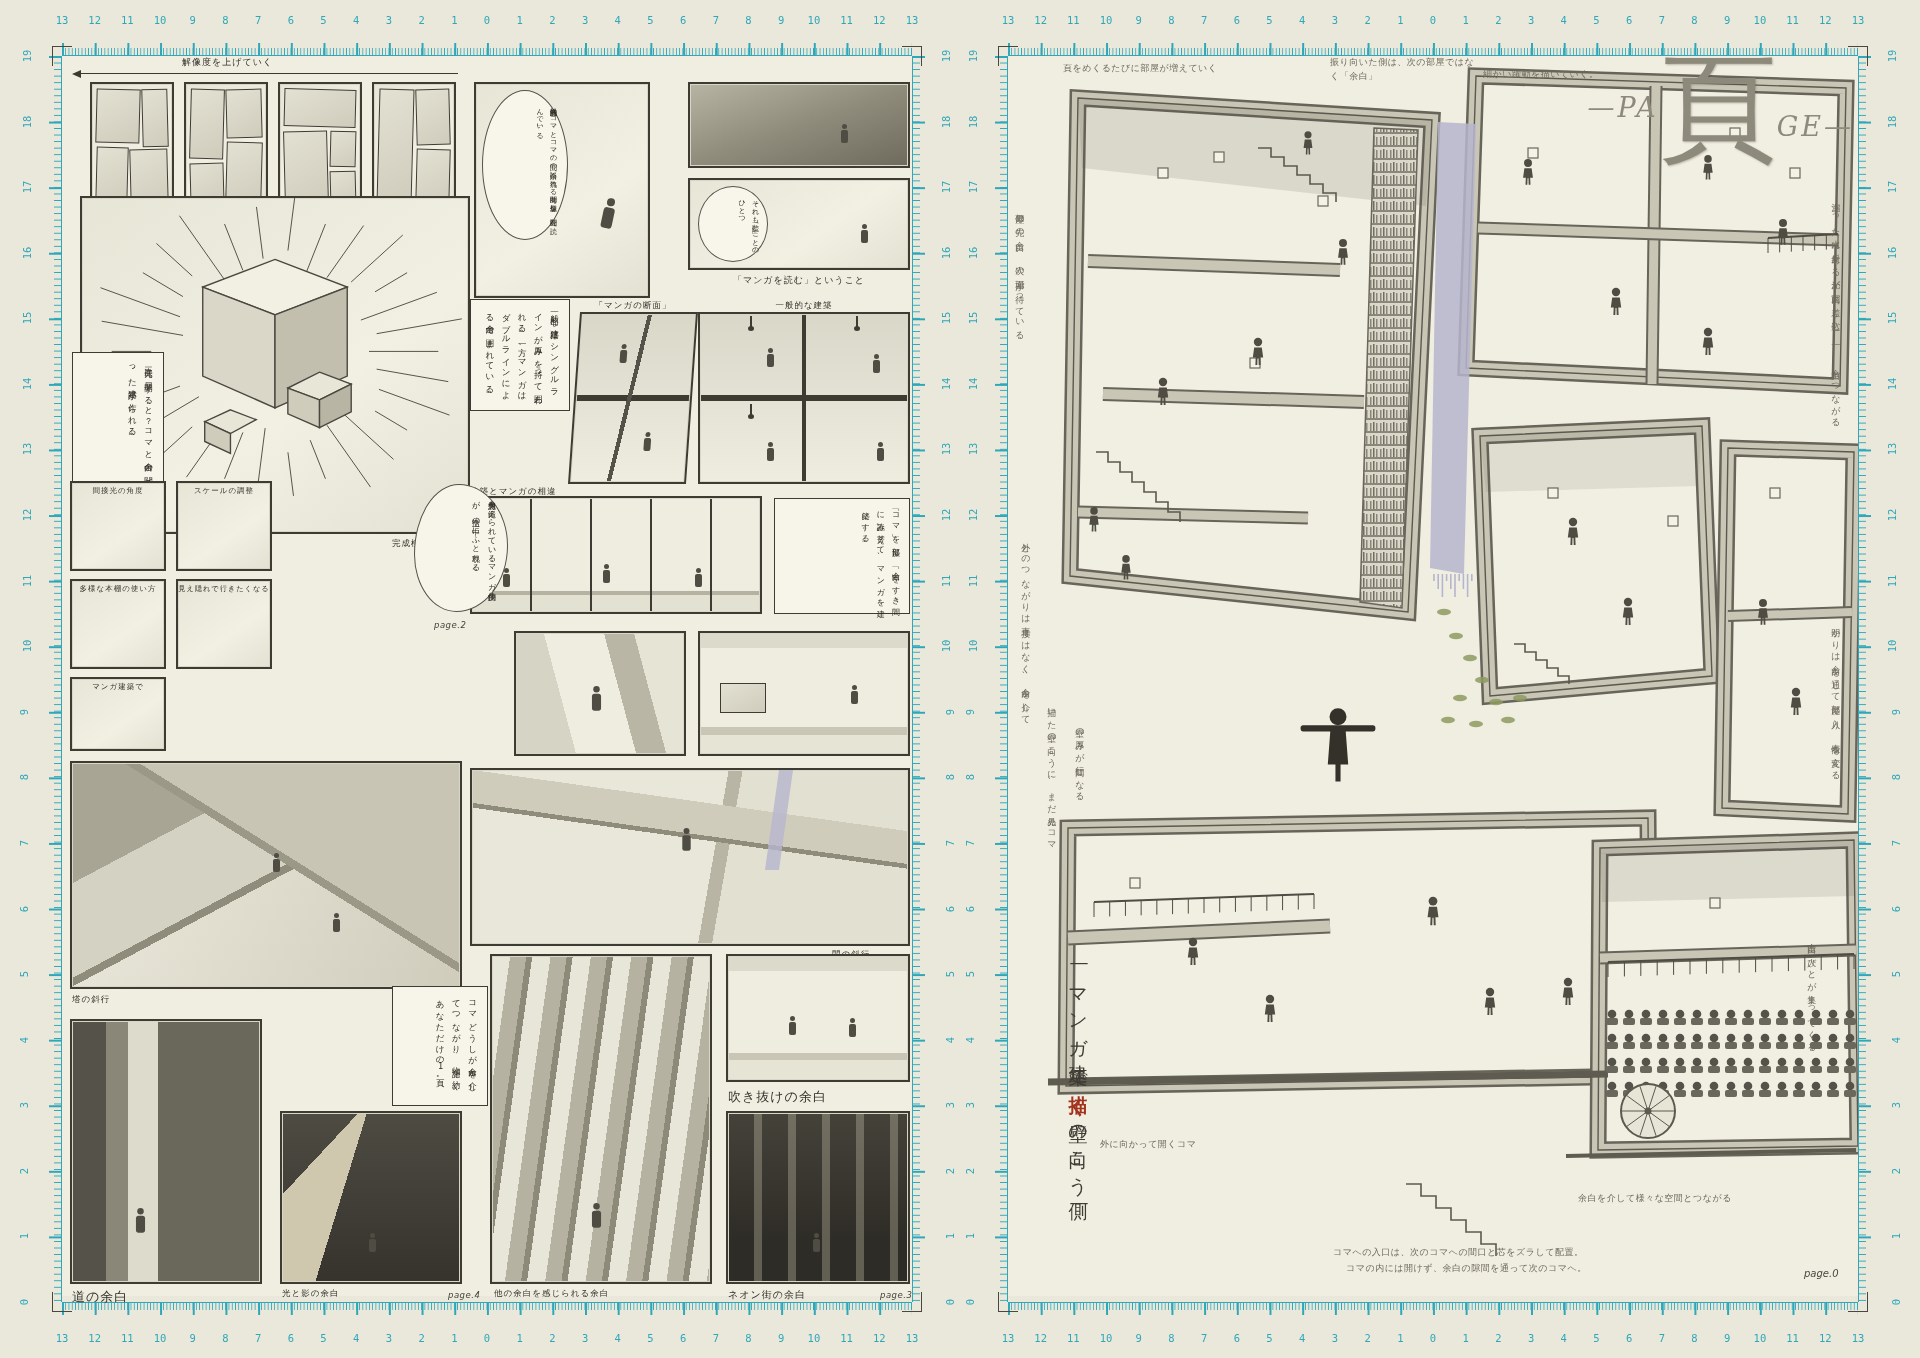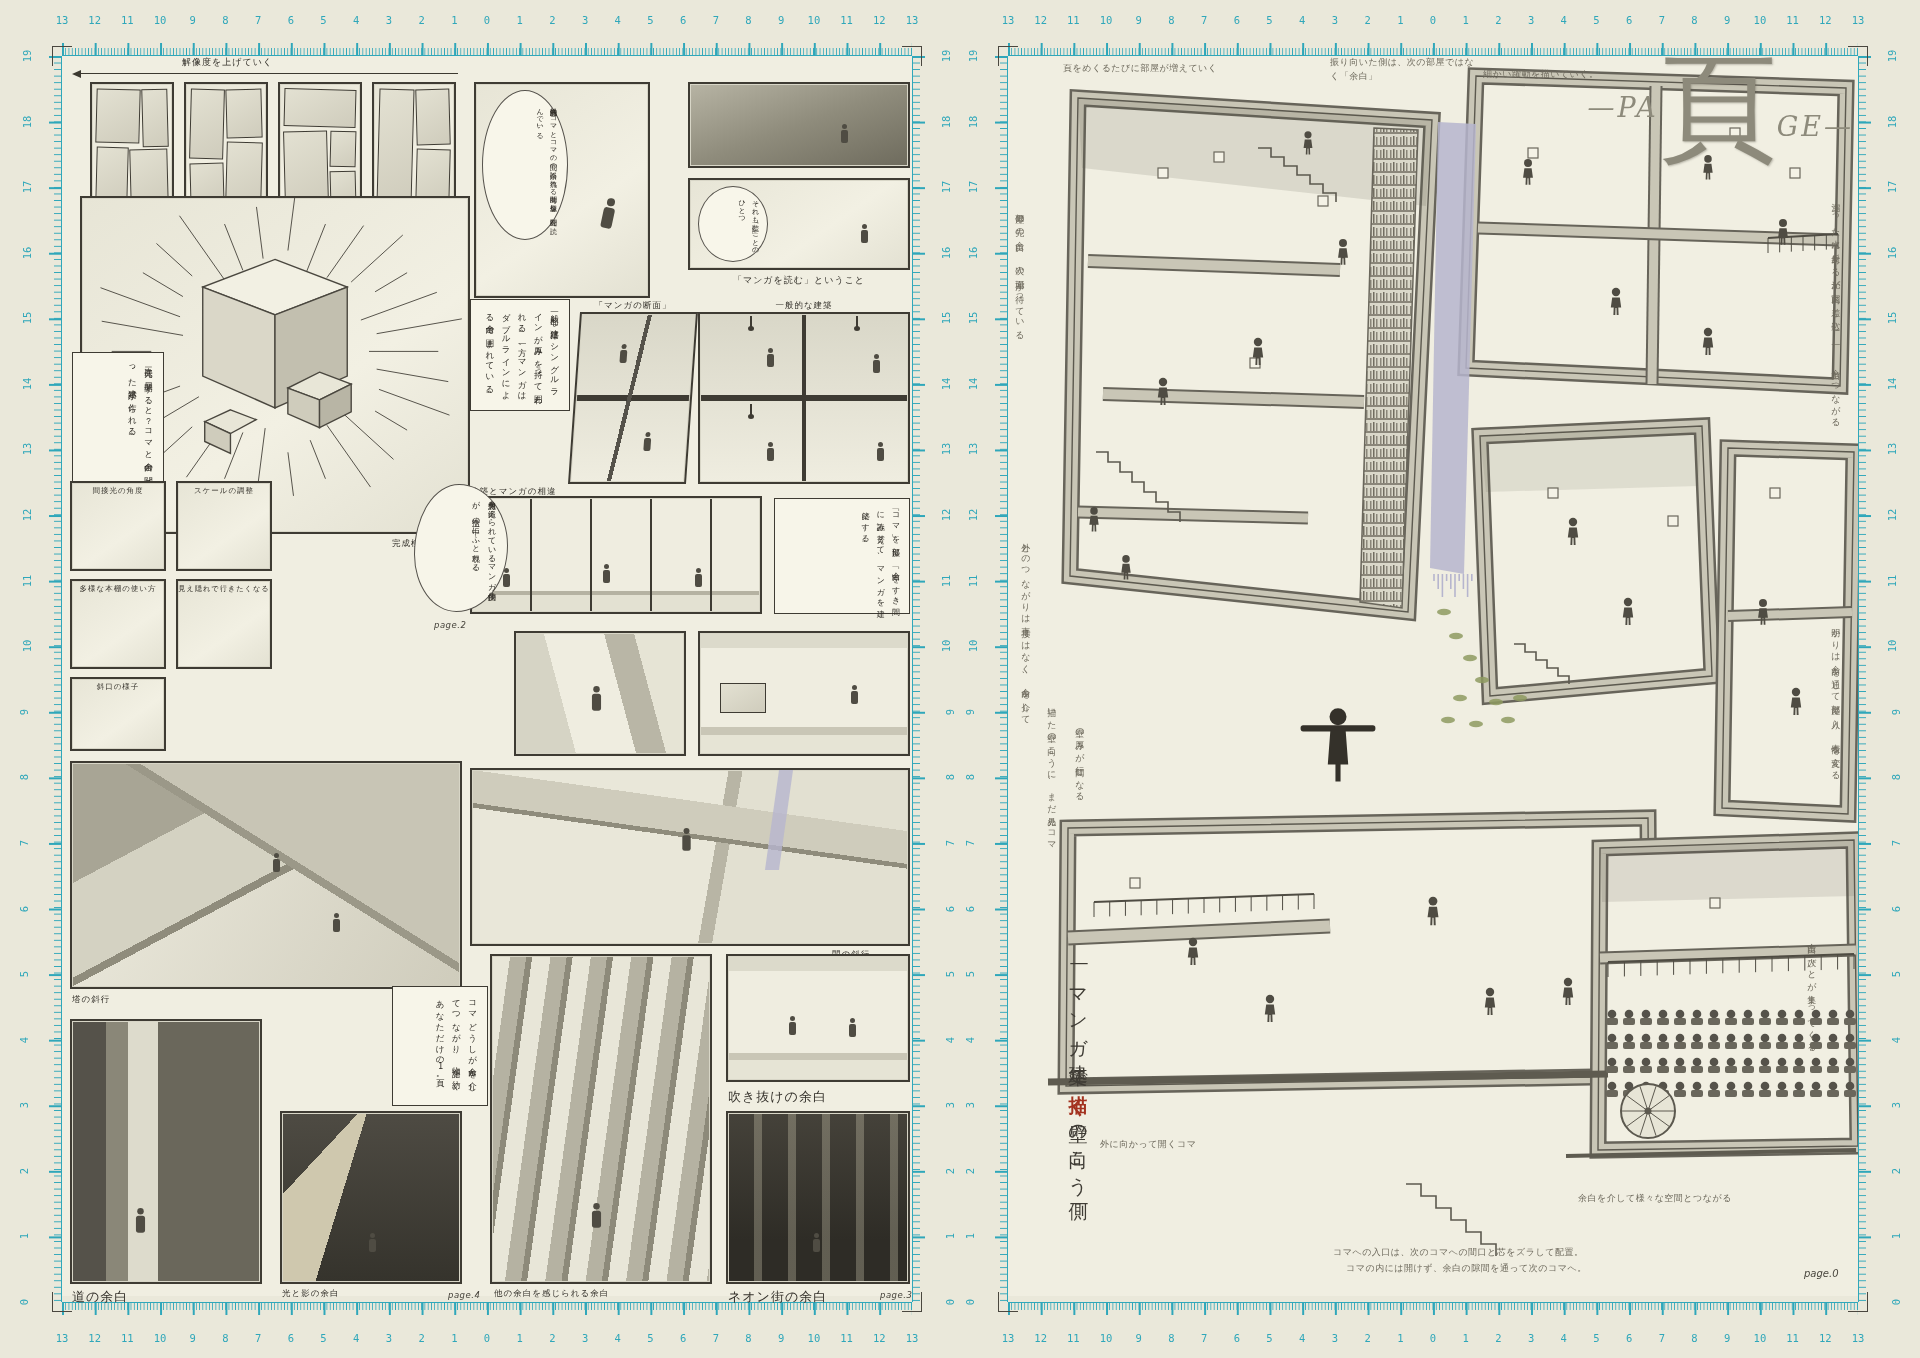--- a/index.html
+++ b/index.html
@@ -327,21 +327,21 @@
     <div class="panel" style="left:114px;top:425px;width:96px;height:90px;">
       <div class="cap capc" style="left:0;top:3px;width:100%;font-size:7.5px;">スケールの調整</div>
     </div>
     <div class="panel" style="left:8px;top:523px;width:96px;height:90px;">
       <div class="cap capc" style="left:0;top:3px;width:100%;font-size:7.5px;">多様な本棚の使い方</div>
     </div>
     <div class="panel" style="left:114px;top:523px;width:96px;height:90px;padding-left:24px;">
       <div class="cap capc" style="left:0;top:3px;width:100%;font-size:7.2px;">見え隠れで行きたくなる</div>
     </div>
     <div class="panel" style="left:8px;top:621px;width:96px;height:74px;">
-      <div class="cap capc" style="left:0;top:3px;width:100%;font-size:7.5px;">斜口の様子</div>
+      <div class="cap capc" style="left:0;top:3px;width:100%;font-size:7.5px;">マンガ建築で</div>
     </div>
     <div class="cloud" style="left:352px;top:428px;width:94px;height:128px;">想像力を鍛えられているマンガ的操作が、生活の中にふと現れる。</div>
     <div class="pglabel" style="left:372px;top:564px;">page.2</div>
 
     <div class="panel art-corridor" style="left:452px;top:575px;width:172px;height:125px;">
       <div class="fg" style="left:76px;top:56px;transform:scale(1.3);"></div>
     </div>
     <div class="panel art-room" style="left:636px;top:575px;width:212px;height:125px;">
       <div class="fg" style="left:150px;top:52px;"></div>
       <div class="sub" style="left:20px;top:50px;width:46px;height:30px;"></div>
@@ -380,21 +380,21 @@
 
     <div class="panel art-room" style="left:664px;top:898px;width:184px;height:128px;">
       <div class="fg" style="left:60px;top:60px;"></div>
       <div class="fg" style="left:120px;top:62px;"></div>
     </div>
     <div class="cap" style="left:666px;top:1032px;font-size:13px;">吹き抜けの余白</div>
 
     <div class="panel art-neon" style="left:664px;top:1055px;width:184px;height:173px;">
       <div class="fg" style="left:84px;top:120px;"></div>
     </div>
-    <div class="cap" style="left:666px;top:1232px;font-size:13px;">ネオン街の余白</div>
+    <div class="cap" style="left:666px;top:1232px;font-size:10px;">ネオン街の余白</div>
     <div class="pglabel" style="left:818px;top:1234px;">page.3</div>
   </div>
 </div>
 
 <div class="pagewrap" id="rp">
   <div class="ruler rh top">
       <div class="ticks"></div>
       <span class="rnum" style="left: 0%;">13</span>
       <span class="rnum" style="left: 3.84615%;">12</span>
       <span class="rnum" style="left: 7.69231%;">11</span>

